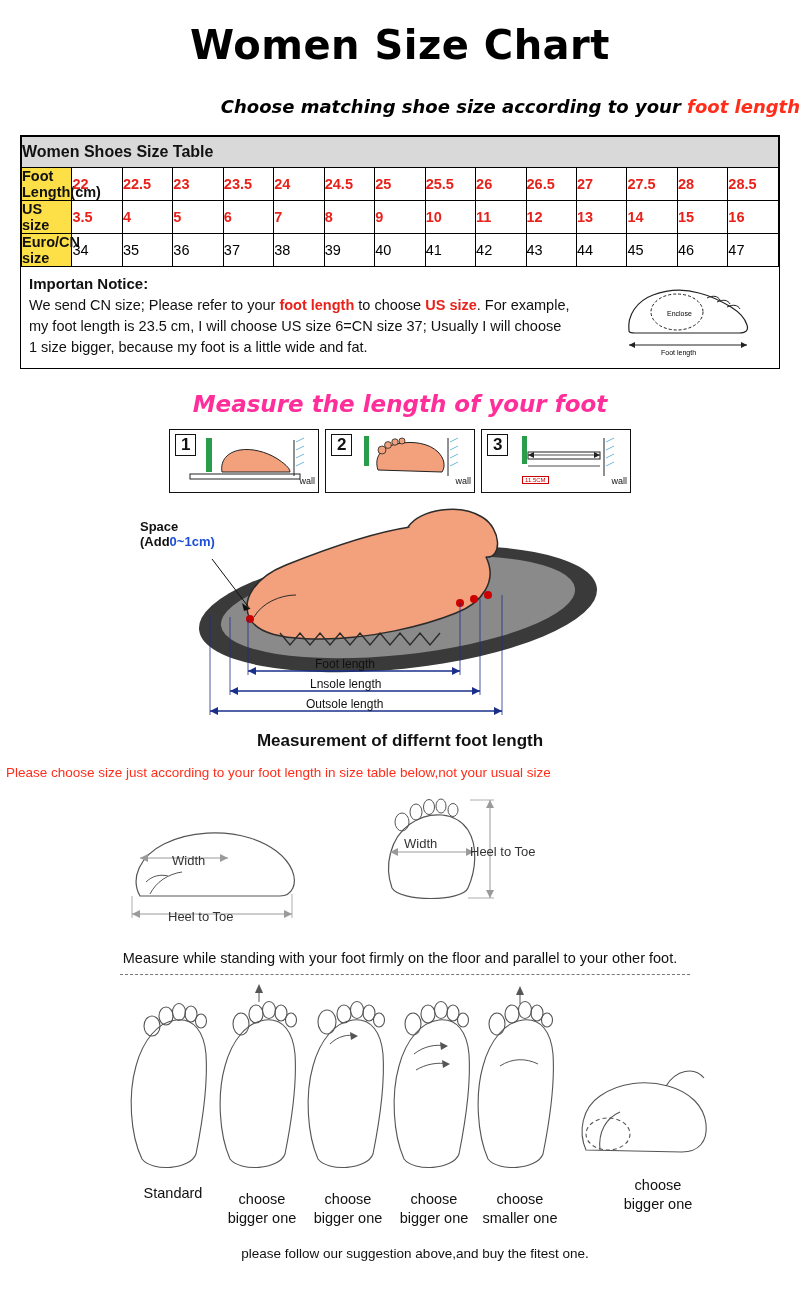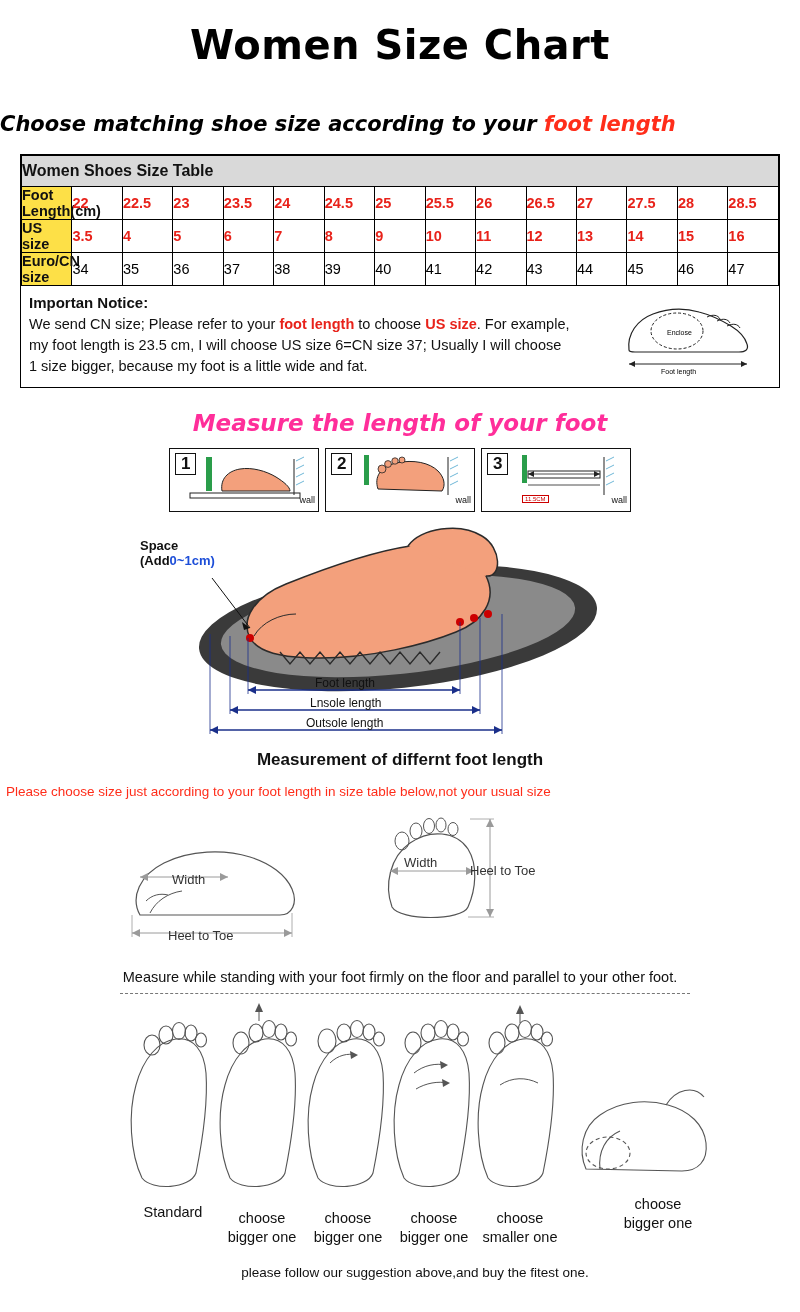--- a/index.html
+++ b/index.html
@@ -21,26 +21,26 @@
     text-align: center;
     font-family: "DejaVu Sans", sans-serif;
     font-weight: bold;
     font-size: 40px;
     letter-spacing: 0.5px;
     margin-top: 22px;
     color: #000;
   }
 
   .subtitle {
-    text-align: left;
+    text-align: right;
     font-family: "DejaVu Sans", sans-serif;
     font-style: italic;
     font-weight: bold;
-    font-size: 21px;
-    margin-top: 44px;
+    font-size: 18px;
+    margin-top: 28px;
     color: #000;
   }
   .subtitle .hl {
     color: #ff2d1a;
   }
 
   
   .table-wrap {
     margin: 18px auto 0 auto;
     width: 760px;

